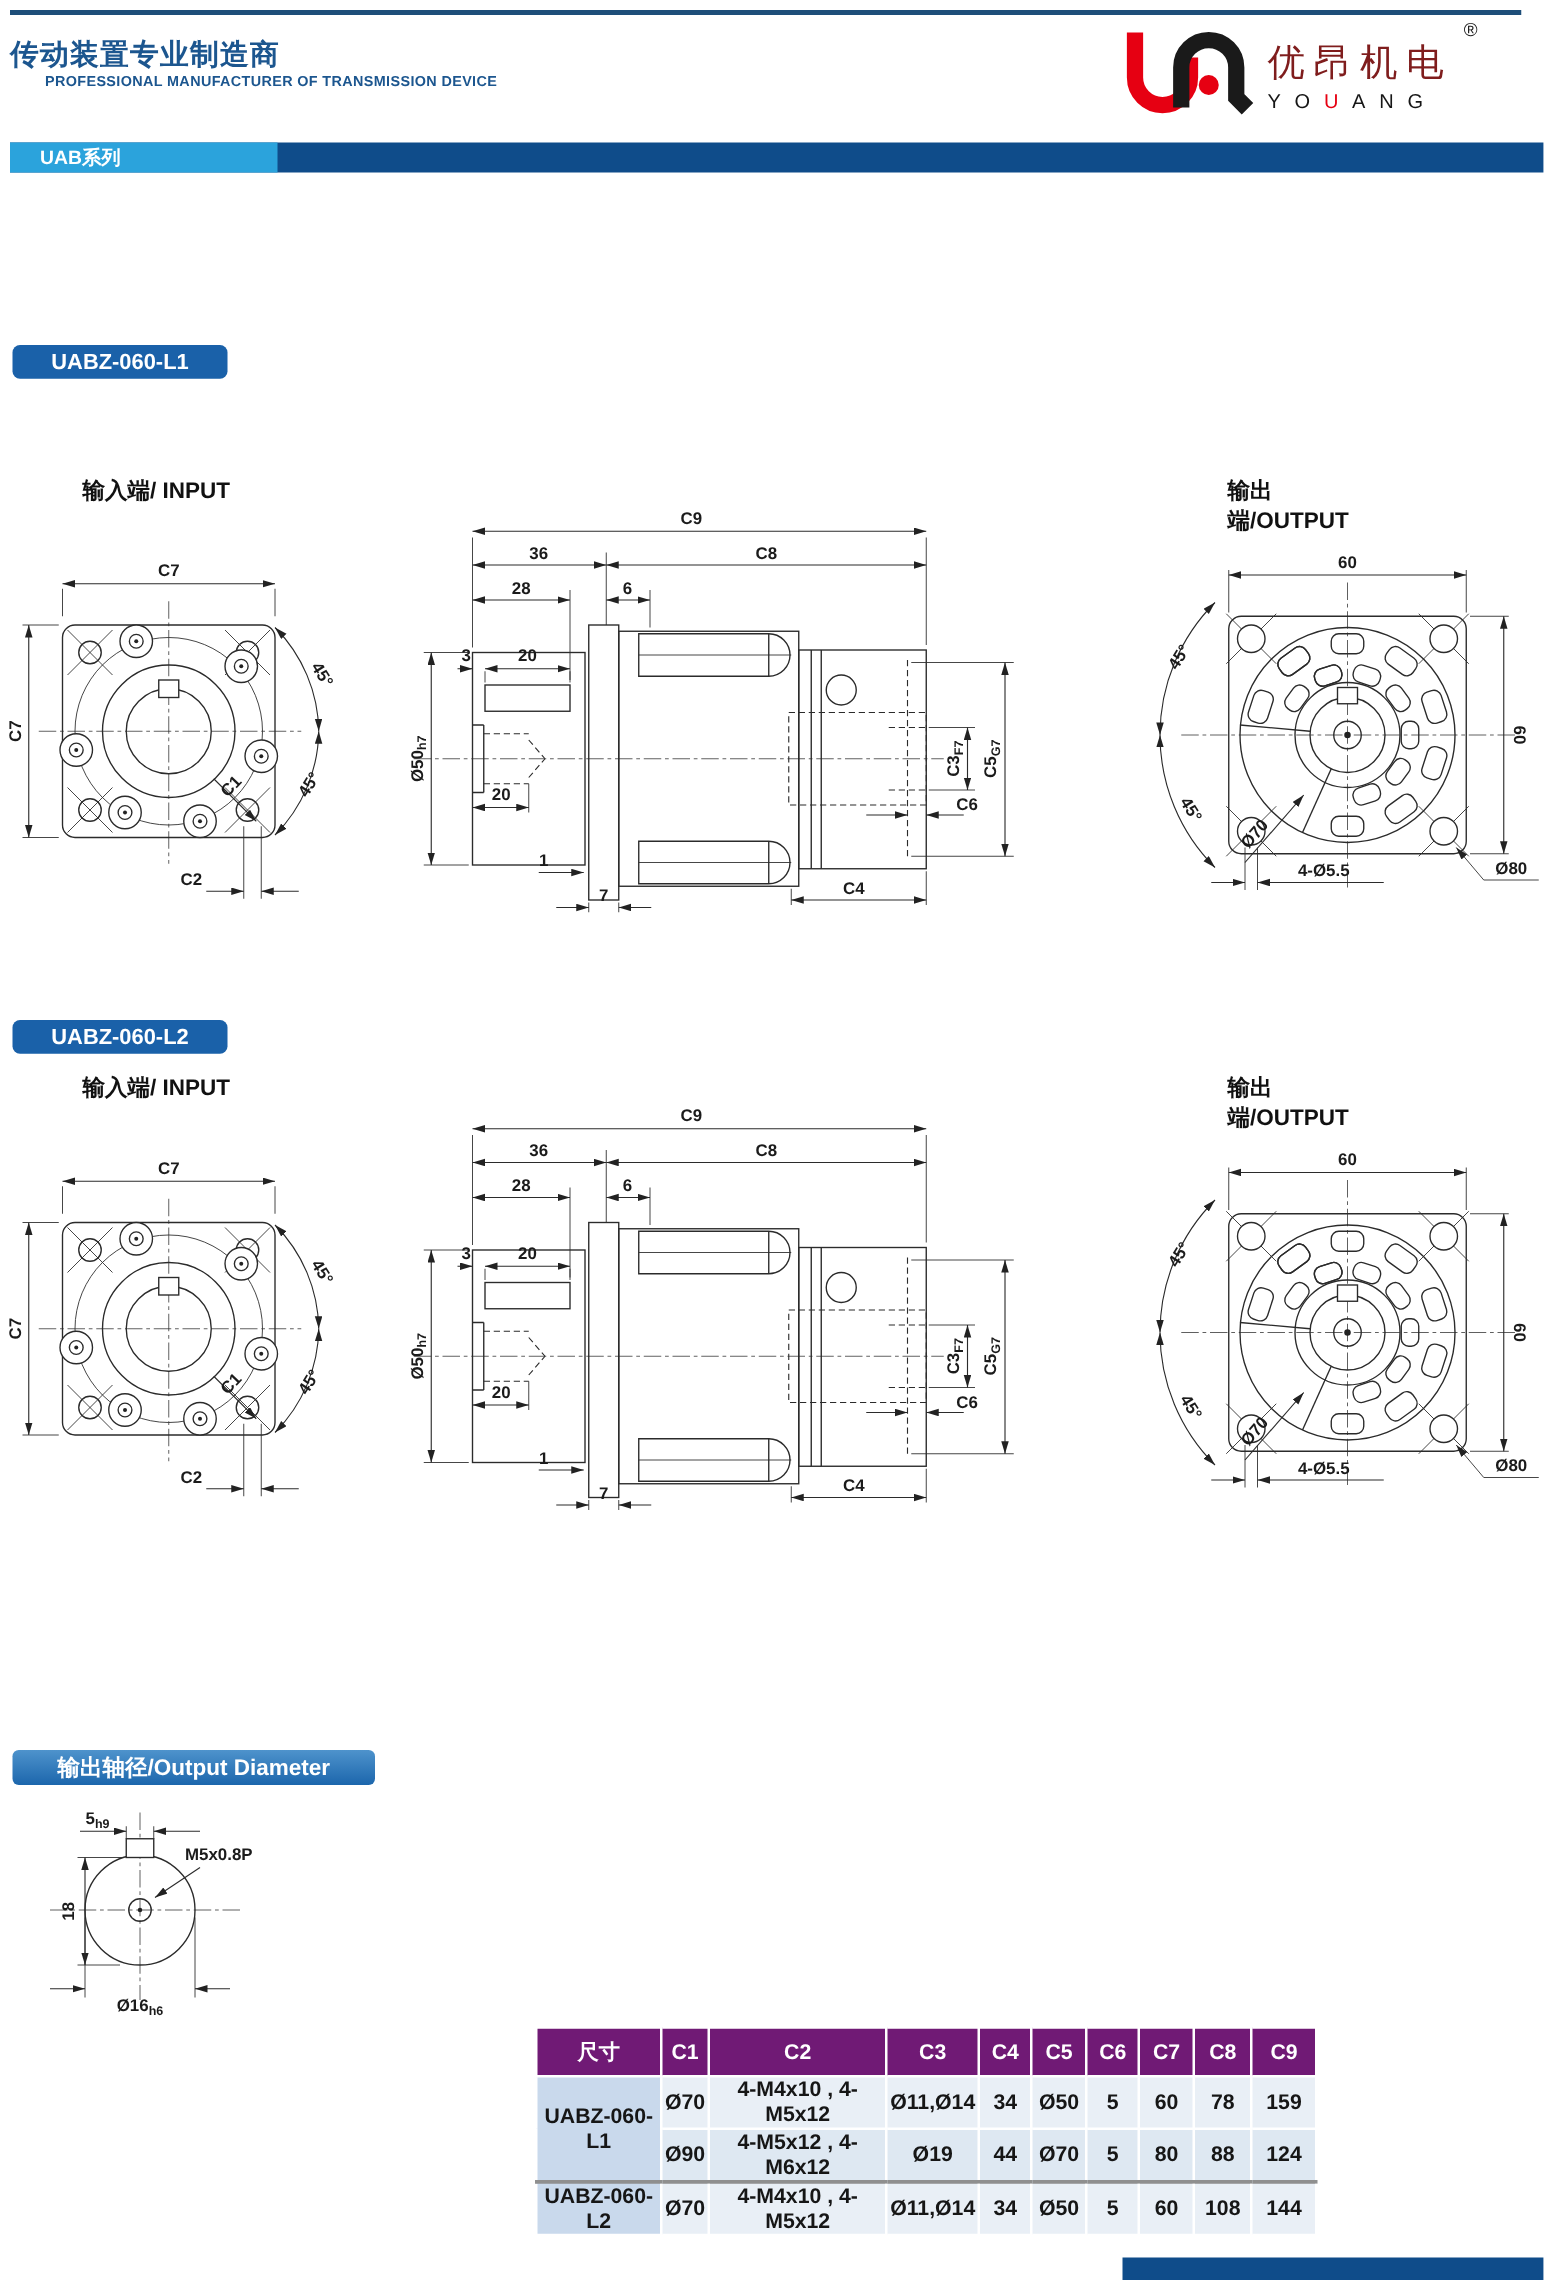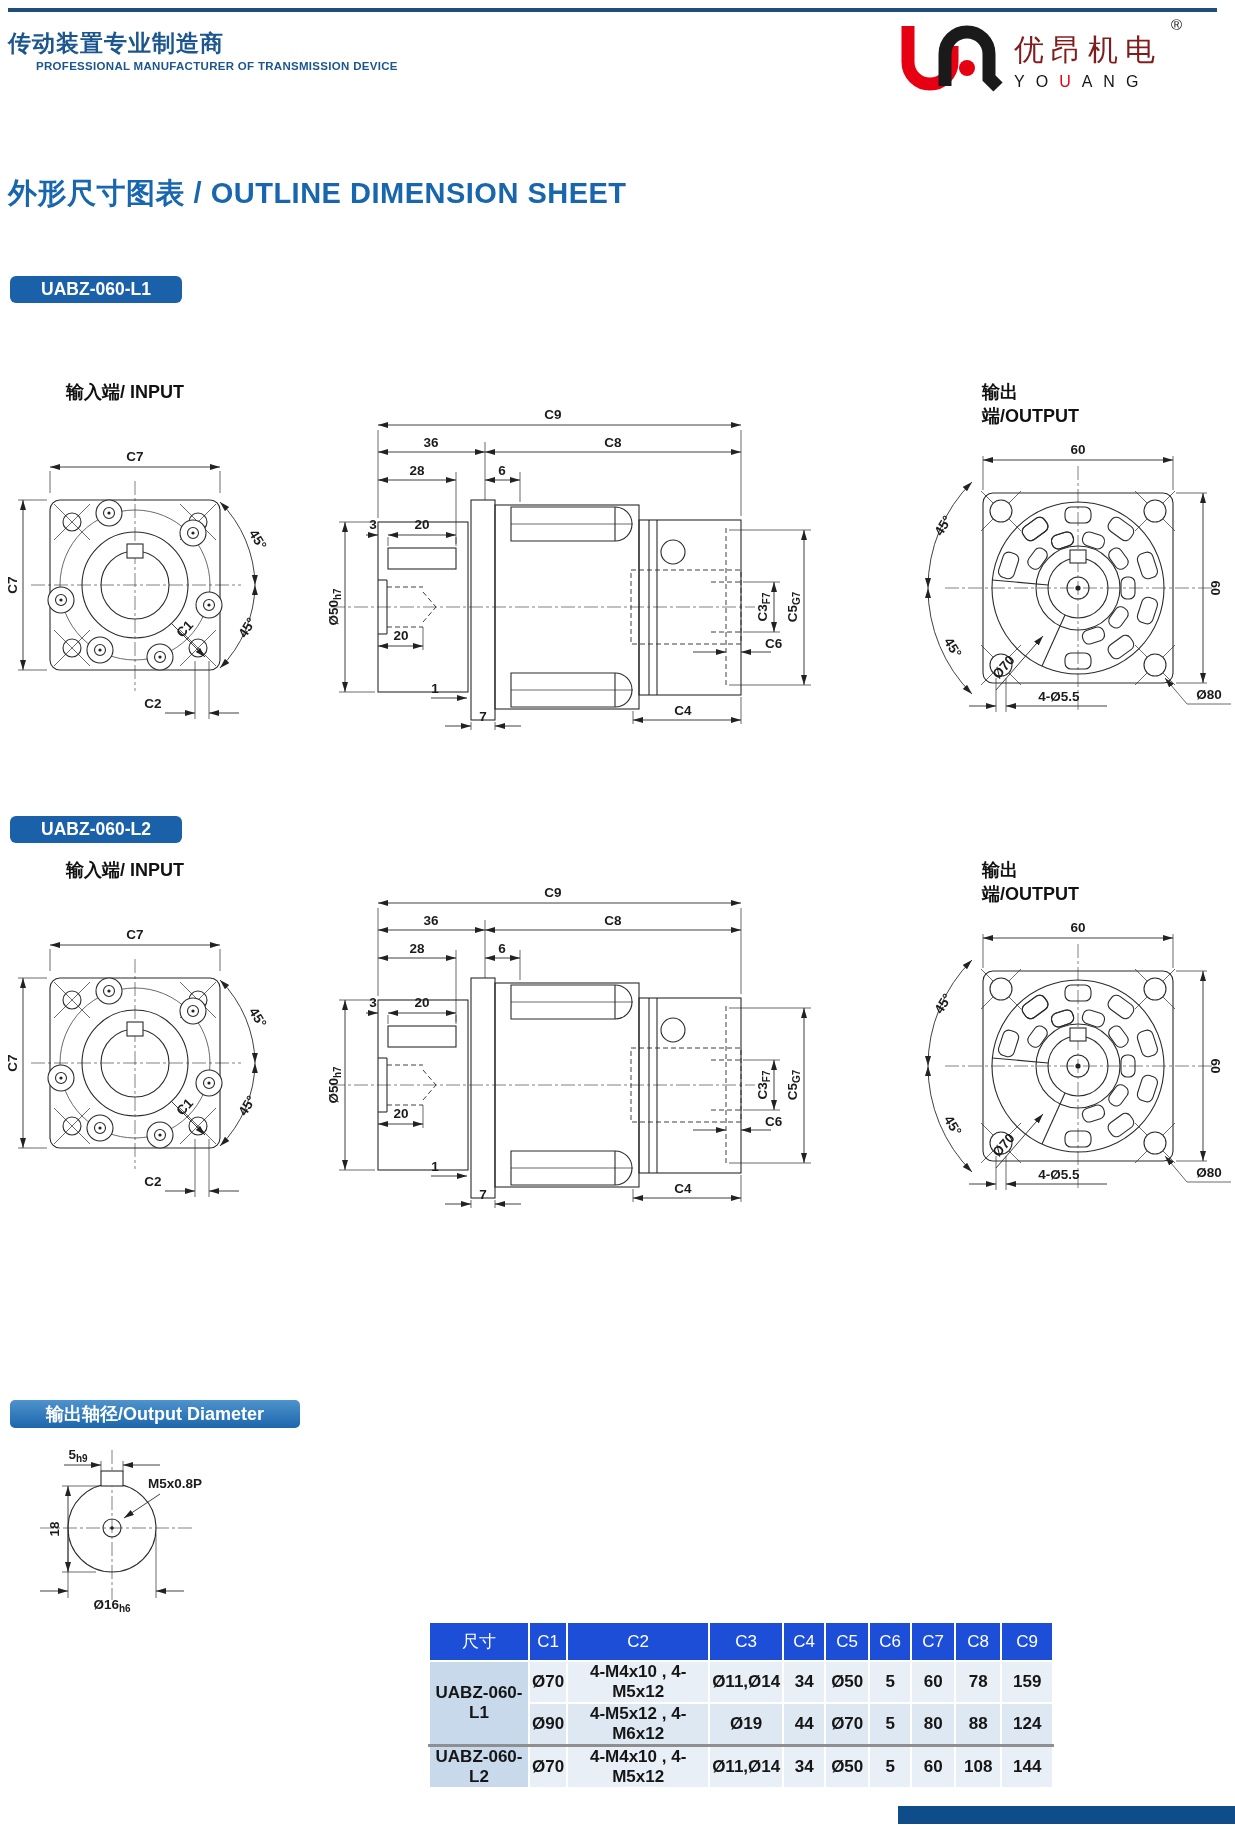--- a/index.html
+++ b/index.html
@@ -33,21 +33,21 @@
   .drw .th{stroke:#2b2b2b;stroke-width:.7;fill:none;}
   .drw .dim{stroke:#2b2b2b;stroke-width:.9;fill:none;}
   .drw .de{stroke:#2b2b2b;stroke-width:.9;fill:none;}
   .drw .dsh{stroke:#2b2b2b;stroke-width:.9;fill:none;stroke-dasharray:5 3;}
   .drw .cl{stroke:#2b2b2b;stroke-width:.6;fill:none;stroke-dasharray:14 3 3 3;}
   .drw .wf{fill:#fff;stroke:#2b2b2b;stroke-width:1.1;}
   .drw text{font-family:"Liberation Sans","DejaVu Sans",sans-serif;font-size:13.5px;
             font-weight:bold;fill:#1b1b1b;}
   .drw .sub{font-size:10px;}
   .dim-table{position:absolute;left:428px;top:1621px;border-collapse:collapse;table-layout:fixed;}
-  .dim-table th{background:#1d4ed8;color:#fff;font-size:17px;font-weight:normal;height:37px;
+  .dim-table th{background:#701a75;color:#fff;font-size:17px;font-weight:bold;height:37px;
                 border:2px solid #fff;text-align:center;padding:0;}
   .dim-table td{font-size:17px;font-weight:bold;color:#161616;text-align:center;height:36px;
                 border:2px solid #fff;padding:0 2px;}
   .dim-table td.model{background:#C9D9EC;}
   .dim-table tr.r1 td.val{background:#E9EFF6;}
   .dim-table tr.r2 td.val{background:#DEE8F2;}
   .dim-table tr.r3 td{border-top:3px solid #8F8F8F;}
   .dim-table tr.r3 td.val{background:#E9EFF6;}
   .footnote1{left:385px;top:1774px;font-size:15.5px;font-weight:bold;color:#000;}
   .footnote2{left:385px;top:1796px;font-size:15.5px;color:#000;}
@@ -75,22 +75,24 @@
       <path d="M53,70 L53,38 A22,22 0 0 1 97,38 L97,62 L106,71" fill="none" stroke="#1a1a1a" stroke-width="13"></path>
       <circle cx="75" cy="52" r="8" fill="#E60012"></circle>
     </svg>
     <div class="logo-text">
       <span class="logo-reg">®</span>
       <div class="logo-zh">优昂机电</div>
       <div class="logo-en"><span>YO</span><span class="red">U</span><span>ANG</span></div>
     </div>
   </div>
 
-
-  <div class="abs page-title">外形尺寸图表 / OUTLINE DIMENSION SHEET</div>
+  <div class="abs series-bar">
+    <div class="series-tab">UAB系列</div>
+  </div>
+
 
   <div class="badge" id="badge-l1">UABZ-060-L1</div>
   <div class="abs drawset" id="set-l1">
   <div class="view-label" style="left:66px;top:58px">输入端/ INPUT</div>
   <div class="view-label" style="left:982px;top:58px">输出端/OUTPUT</div>
 
   <svg class="drw" style="left:5px;top:73px" width="290" height="340" viewBox="0 0 290 340">
     <line class="dim" x1="45" y1="72" x2="215" y2="72" marker-start="url(#ma)" marker-end="url(#ma)"></line>
     <text x="130" y="66" text-anchor="middle">C7</text>
     <line class="th" x1="45" y1="98" x2="45" y2="76"></line>

